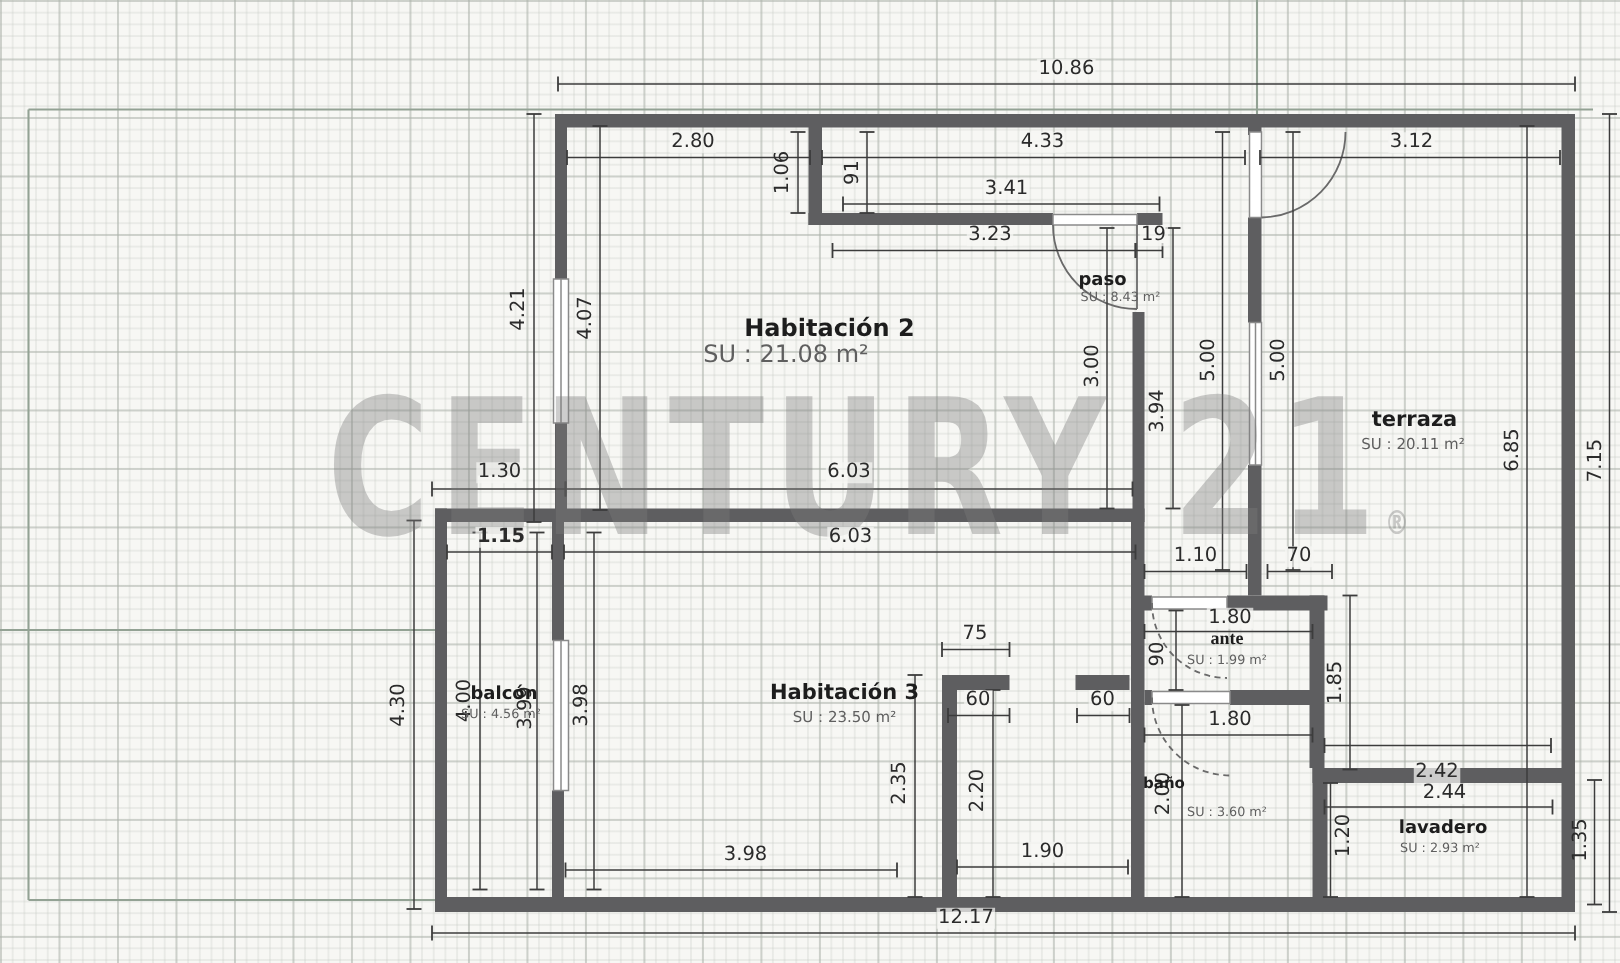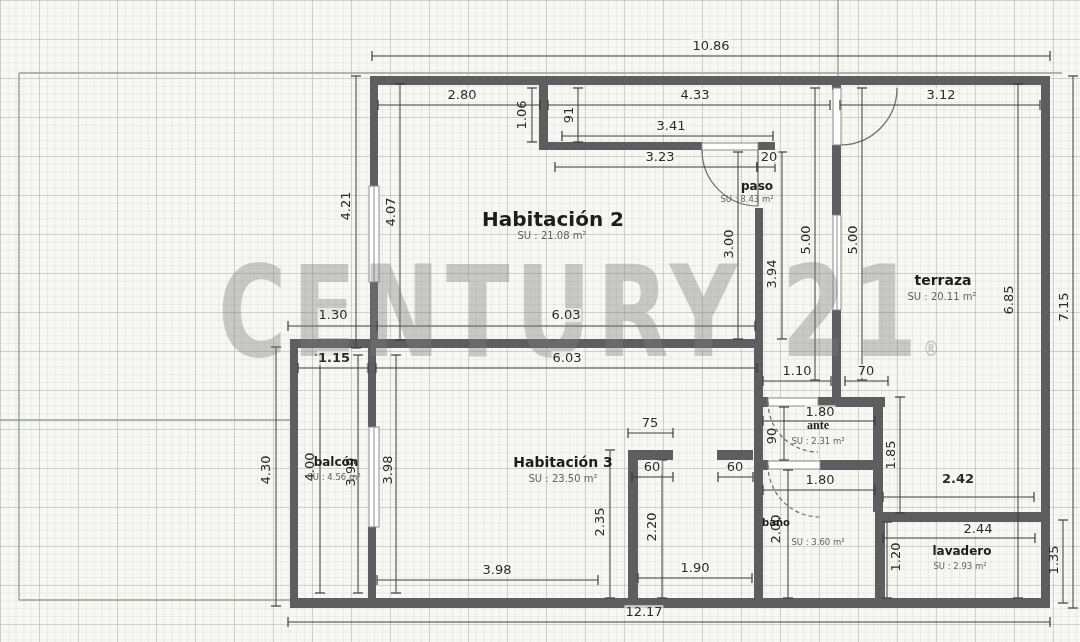--- a/index.html
+++ b/index.html
@@ -227,31 +227,31 @@
 
   <div id="watermark"><span>CENTURY 21</span><span class="reg">®</span></div>
 
   <div id="labels">
       <span class="dim" style="left: 711px; top: 46px;">10.86</span>
       <span class="dim" style="left: 462px; top: 95px;">2.80</span>
       <span class="dim" style="left: 695px; top: 95px;">4.33</span>
       <span class="dim" style="left: 941px; top: 95px;">3.12</span>
       <span class="dim" style="left: 671px; top: 126px;">3.41</span>
       <span class="dim" style="left: 660px; top: 157px;">3.23</span>
-      <span class="dim" style="left: 769px; top: 157px;">20</span>
+      <span class="dim" style="left: 769px; top: 157px;">19</span>
       <span class="dim" style="left: 333px; top: 315px;">1.30</span>
       <span class="dim" style="left: 566px; top: 315px;">6.03</span>
       <span class="dim" style="left: 334px; top: 358px; font-weight: bold;">1.15</span>
       <span class="dim" style="left: 567px; top: 358px;">6.03</span>
       <span class="dim" style="left: 797px; top: 371px;">1.10</span>
       <span class="dim" style="left: 866px; top: 371px;">70</span>
       <span class="dim" style="left: 820px; top: 412px;">1.80</span>
       <span class="dim" style="left: 820px; top: 480px;">1.80</span>
-      <span class="dim" style="left: 958px; top: 479px; font-weight: bold;">2.42</span>
-      <span class="dim" style="left: 963px; top: 529px; margin-left: 15px;">2.44</span>
+      <span class="dim" style="left: 958px; top: 515px;">2.42</span>
+      <span class="dim" style="left: 963px; top: 529px;">2.44</span>
       <span class="dim" style="left: 650px; top: 423px;">75</span>
       <span class="dim" style="left: 652px; top: 467px;">60</span>
       <span class="dim" style="left: 735px; top: 467px;">60</span>
       <span class="dim" style="left: 695px; top: 568px;">1.90</span>
       <span class="dim" style="left: 497px; top: 570px;">3.98</span>
       <span class="dim" style="left: 644px; top: 612px;">12.17</span>
       <span class="dim vert" style="left: 346px; top: 206px;">4.21</span>
       <span class="dim vert" style="left: 391px; top: 212px;">4.07</span>
       <span class="dim vert" style="left: 522px; top: 115px;">1.06</span>
       <span class="dim vert" style="left: 569px; top: 115px;">91</span>
@@ -265,30 +265,30 @@
       <span class="dim vert" style="left: 891px; top: 455px;">1.85</span>
       <span class="dim vert" style="left: 776px; top: 529px;">2.00</span>
       <span class="dim vert" style="left: 896px; top: 557px;">1.20</span>
       <span class="dim vert" style="left: 1054px; top: 560px;">1.35</span>
       <span class="dim vert" style="left: 266px; top: 470px;">4.30</span>
       <span class="dim vert" style="left: 310px; top: 467px;">4.00</span>
       <span class="dim vert" style="left: 351px; top: 472px;">3.99</span>
       <span class="dim vert" style="left: 388px; top: 470px;">3.98</span>
       <span class="dim vert" style="left: 600px; top: 522px;">2.35</span>
       <span class="dim vert" style="left: 652px; top: 527px;">2.20</span>
-      <span class="room-name" style="left: 553px; top: 219px; font-size: 20px;">Habitación 2</span>
-      <span class="room-area" style="left: 552px; top: 236px; font-size: 10px;">SU : 21.08 m²</span>
-      <span class="room-name" style="left: 757px; top: 186px; font-size: 12px;">paso</span>
+      <span class="room-name" style="left: 553px; top: 219px; font-size: 16px;">Habitación 2</span>
+      <span class="room-area" style="left: 524px; top: 236px; font-size: 16px;">SU : 21.08 m²</span>
+      <span class="room-name" style="left: 735px; top: 186px; font-size: 12px;">paso</span>
       <span class="room-area" style="left: 747px; top: 199px; font-size: 8.5px;">SU : 8.43 m²</span>
       <span class="room-name" style="left: 943px; top: 280px; font-size: 14px;">terraza</span>
       <span class="room-area" style="left: 942px; top: 297px; font-size: 10px;">SU : 20.11 m²</span>
       <span class="room-name" style="left: 563px; top: 462px; font-size: 14px;">Habitación 3</span>
       <span class="room-area" style="left: 563px; top: 479px; font-size: 10px;">SU : 23.50 m²</span>
       <span class="room-name" style="left: 336px; top: 462px; font-size: 12px;">balcón</span>
       <span class="room-area" style="left: 334px; top: 477px; font-size: 8.5px;">SU : 4.56 m²</span>
       <span class="room-name" style="left: 818px; top: 425px; font-size: 12px; font-family: Liberation Serif, serif;">ante</span>
-      <span class="room-area" style="left: 818px; top: 441px; font-size: 8.5px;">SU : 2.31 m²</span>
+      <span class="room-area" style="left: 818px; top: 441px; font-size: 8.5px;">SU : 1.99 m²</span>
       <span class="room-name" style="left: 776px; top: 523px; font-size: 10px;">baño</span>
       <span class="room-area" style="left: 818px; top: 542px; font-size: 8.5px;">SU : 3.60 m²</span>
       <span class="room-name" style="left: 962px; top: 551px; font-size: 12px;">lavadero</span>
       <span class="room-area" style="left: 960px; top: 566px; font-size: 8.5px;">SU : 2.93 m²</span>
     </div>
 </div>
 
 </body></html>

